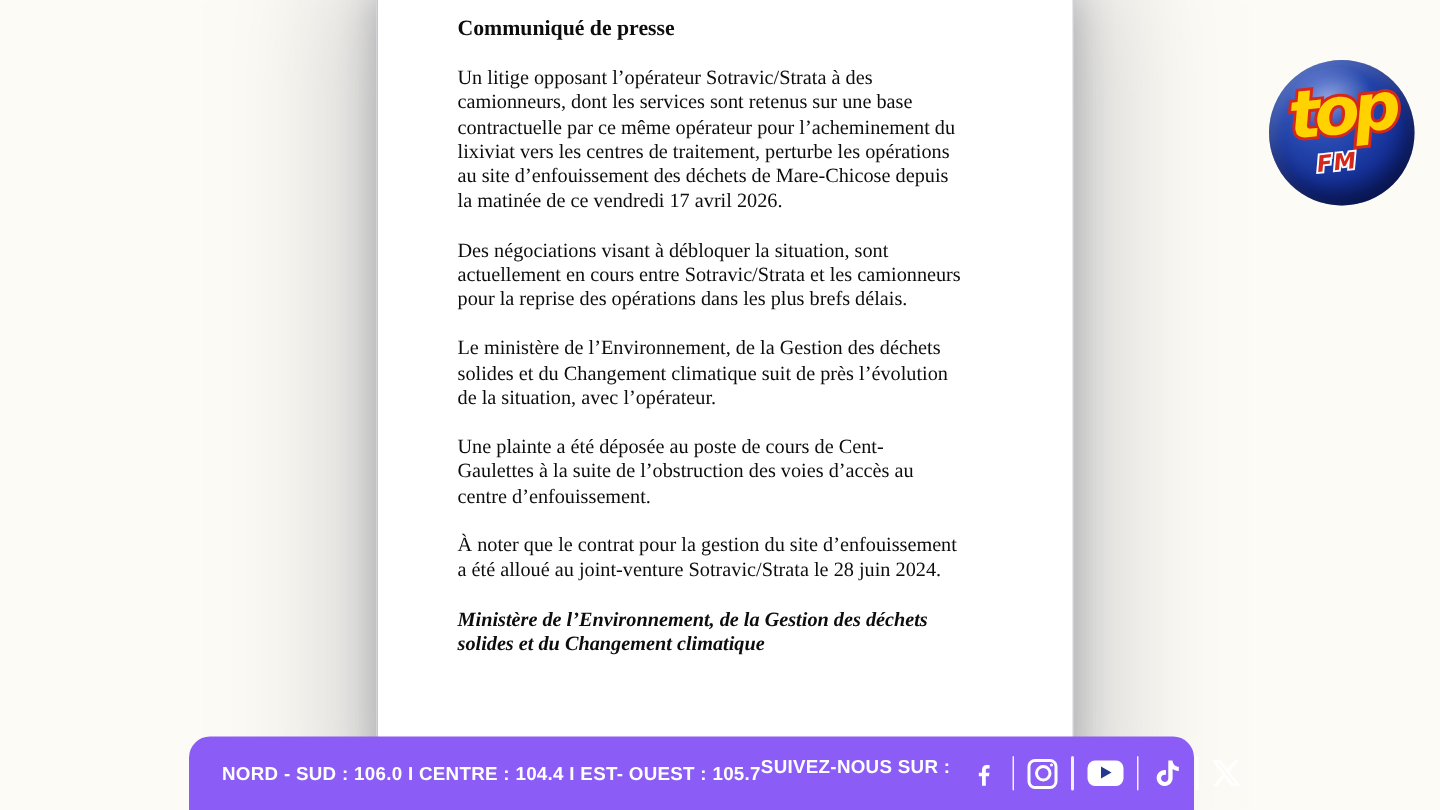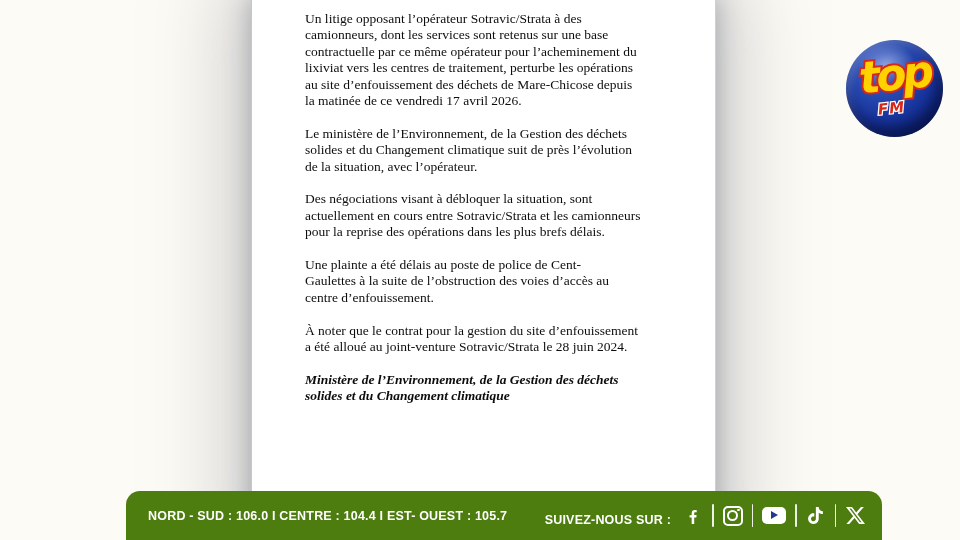--- a/index.html
+++ b/index.html
@@ -21,29 +21,29 @@
     font-size:13.5px;line-height:16.4px;
   }
   .doc-title{
     margin:0 0 16.4px;font-size:14.5px;font-weight:bold;line-height:16.4px;
   }
   .para{margin:0 0 16.4px;white-space:pre-line;}
   .para.bold{font-weight:bold;font-style:italic;}
 
   
   .bar{
-    position:absolute;left:126px;top:491px;width:756px;height:49px;
-    background:#4d7c0f;
+    position:absolute;left:126px;top:491px;width:670px;height:49px;
+    background:#8b5cf6;
     border-radius:14px 14px 0 0;
     display:flex;align-items:center;
     padding:0 16px 0 22px;box-sizing:border-box;
     color:#fff;font-weight:bold;
   }
   .freqs{font-size:12.5px;letter-spacing:.2px;white-space:nowrap;}
-  .follow{margin-left:auto;display:flex;align-items:flex-end;gap:9px;}
+  .follow{margin-left:auto;display:flex;align-items:flex-start;gap:9px;}
   .follow-label{font-size:12.5px;letter-spacing:.2px;white-space:nowrap;margin-right:2px;}
   .icons{display:flex;align-items:center;gap:8px;}
   .icon{display:flex;align-items:center;justify-content:center;width:22px;height:22px;}
   .icon svg{display:block;}
   .divider{width:1.5px;height:23px;background:rgba(255,255,255,.9);border-radius:1px;}
 
   
   .ig-frame{position:relative;width:16px;height:16px;border:2px solid #fff;border-radius:5px;}
   .ig-lens{position:absolute;left:50%;top:50%;width:7px;height:7px;margin:-5.5px 0 0 -5.5px;border:2px solid #fff;border-radius:50%;}
   .ig-dot{position:absolute;right:1px;top:1px;width:2.5px;height:2.5px;background:#fff;border-radius:50%;}
@@ -81,33 +81,34 @@
     transform:rotate(-6deg) translateX(-3px);
   }
 </style>
 </head>
 <body>
 
 <div class="stage">
 
   <div class="page">
     <div class="doc">
+      <h1 class="doc-title">Communiqué de presse</h1>
       <p class="para">Un litige opposant l’opérateur Sotravic/Strata à des
 camionneurs, dont les services sont retenus sur une base
 contractuelle par ce même opérateur pour l’acheminement du
 lixiviat vers les centres de traitement, perturbe les opérations
 au site d’enfouissement des déchets de Mare-Chicose depuis
 la matinée de ce vendredi 17 avril 2026.</p>
+      <p class="para">Des négociations visant à débloquer la situation, sont
+actuellement en cours entre Sotravic/Strata et les camionneurs
+pour la reprise des opérations dans les plus brefs délais.</p>
       <p class="para">Le ministère de l’Environnement, de la Gestion des déchets
 solides et du Changement climatique suit de près l’évolution
 de la situation, avec l’opérateur.</p>
-      <p class="para">Des négociations visant à débloquer la situation, sont
-actuellement en cours entre Sotravic/Strata et les camionneurs
-pour la reprise des opérations dans les plus brefs délais.</p>
-      <p class="para">Une plainte a été délais au poste de police de Cent-
+      <p class="para">Une plainte a été déposée au poste de cours de Cent-
 Gaulettes à la suite de l’obstruction des voies d’accès au
 centre d’enfouissement.</p>
       <p class="para">À noter que le contrat pour la gestion du site d’enfouissement
 a été alloué au joint-venture Sotravic/Strata le 28 juin 2024.</p>
       <p class="para bold">Ministère de l’Environnement, de la Gestion des déchets
 solides et du Changement climatique</p>
     </div>
   </div>
 
   <div class="bar">

